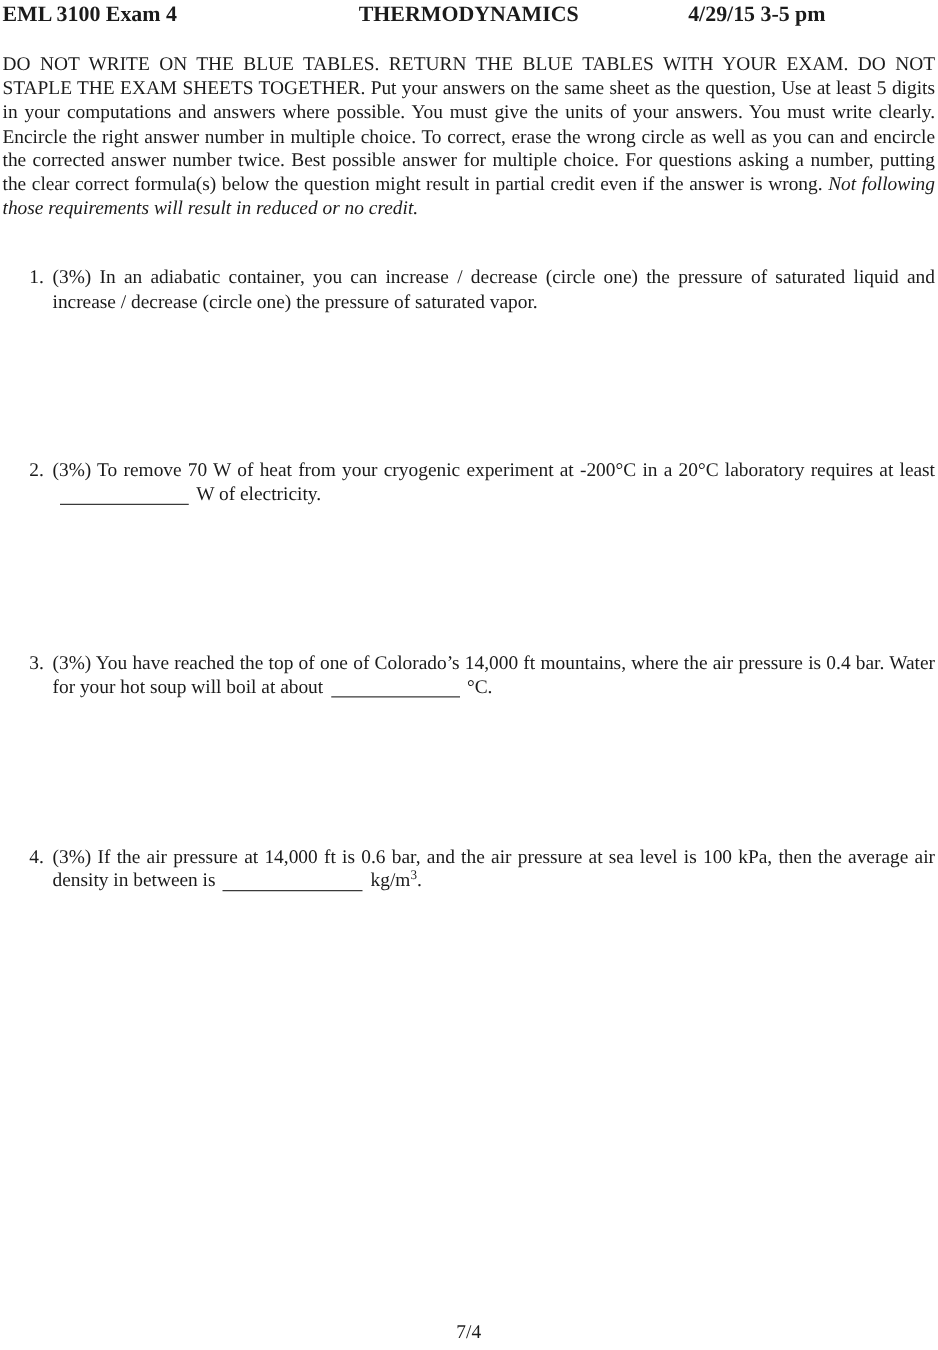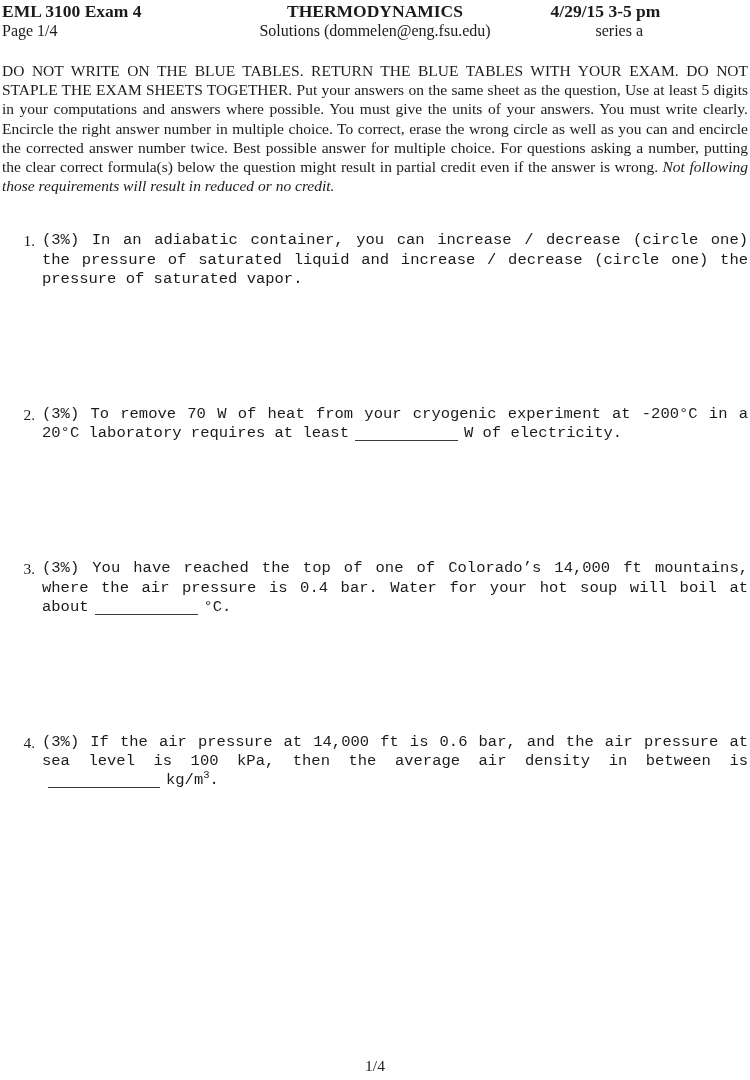--- a/index.html
+++ b/index.html
@@ -54,21 +54,20 @@
   }
   .question:last-child { margin-bottom: 0; }
   .q-num {
     flex: 0 0 33px;
     text-align: right;
   }
   .q-body {
     flex: 1;
     margin-left: 7px;
     text-align: justify;
-    font-family: Liberation Mono, monospace;
   }
   .blank {
     display: inline-block;
     width: 103px;
     border-bottom: 1.5px solid #3a3a3a;
     vertical-align: -4px;
     margin: 0 6px;
   }
   .blank.wide { width: 112px; }
   sup.unit-sup {
@@ -88,25 +87,20 @@
 <body>
 
 <div class="page">
 
   <div class="hdr-row hdr-line1">
     <span class="left">EML 3100 Exam 4</span>
     <span class="center">THERMODYNAMICS</span>
     <span class="right">4/29/15 3-5 pm</span>
   </div>
 
-  <div class="hdr-row hdr-line2">
-    <span class="left">Page 1/4</span>
-    <span class="center">Solutions (dommelen@eng.fsu.edu)</span>
-    <span class="right">series a</span>
-  </div>
 
   <p class="instructions"><span>DO NOT WRITE ON THE BLUE TABLES. RETURN THE BLUE TABLES WITH YOUR EXAM. DO NOT STAPLE THE EXAM SHEETS TOGETHER. Put your answers on the same sheet as the question, Use at least 5 digits in your computations and answers where possible. You must give the units of your answers. You must write clearly. Encircle the right answer number in multiple choice. To correct, erase the wrong circle as well as you can and encircle the corrected answer number twice. Best possible answer for multiple choice. For questions asking a number, putting the clear correct formula(s) below the question might result in partial credit even if the answer is wrong. </span><span class="em">Not following those requirements will result in reduced or no credit.</span></p>
 
   <div class="questions">
 
     <div class="question">
       <span class="q-num">1.</span>
       <div class="q-body"><span>(3%) In an adiabatic container, you can increase / decrease (circle one) the pressure of saturated liquid and increase / decrease (circle one) the pressure of saturated vapor.</span></div>
     </div>
 
@@ -121,16 +115,16 @@
     </div>
 
     <div class="question">
       <span class="q-num">4.</span>
       <div class="q-body"><span>(3%) If the air pressure at 14,000 ft is 0.6 bar, and the air pressure at sea level is 100 kPa, then the average air density in between is</span><span class="blank wide"></span><span>kg/m</span><sup class="unit-sup">3</sup><span>.</span></div>
     </div>
 
   </div>
 
   <div class="footer">
-    <span>1/4</span>
+    <span>7/4</span>
   </div>
 
 </div>
 
 </body></html>

